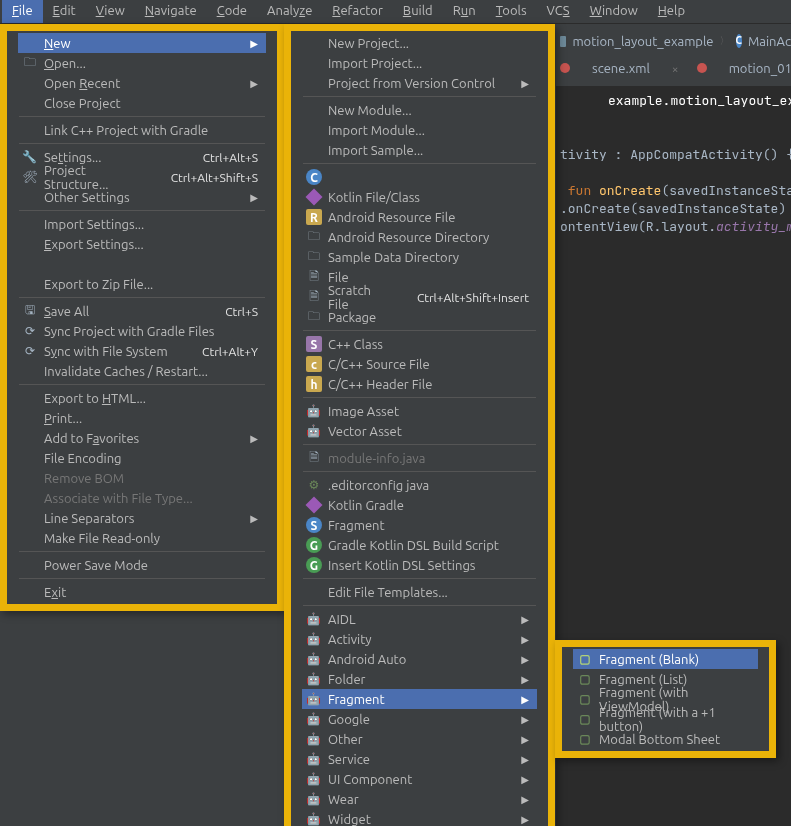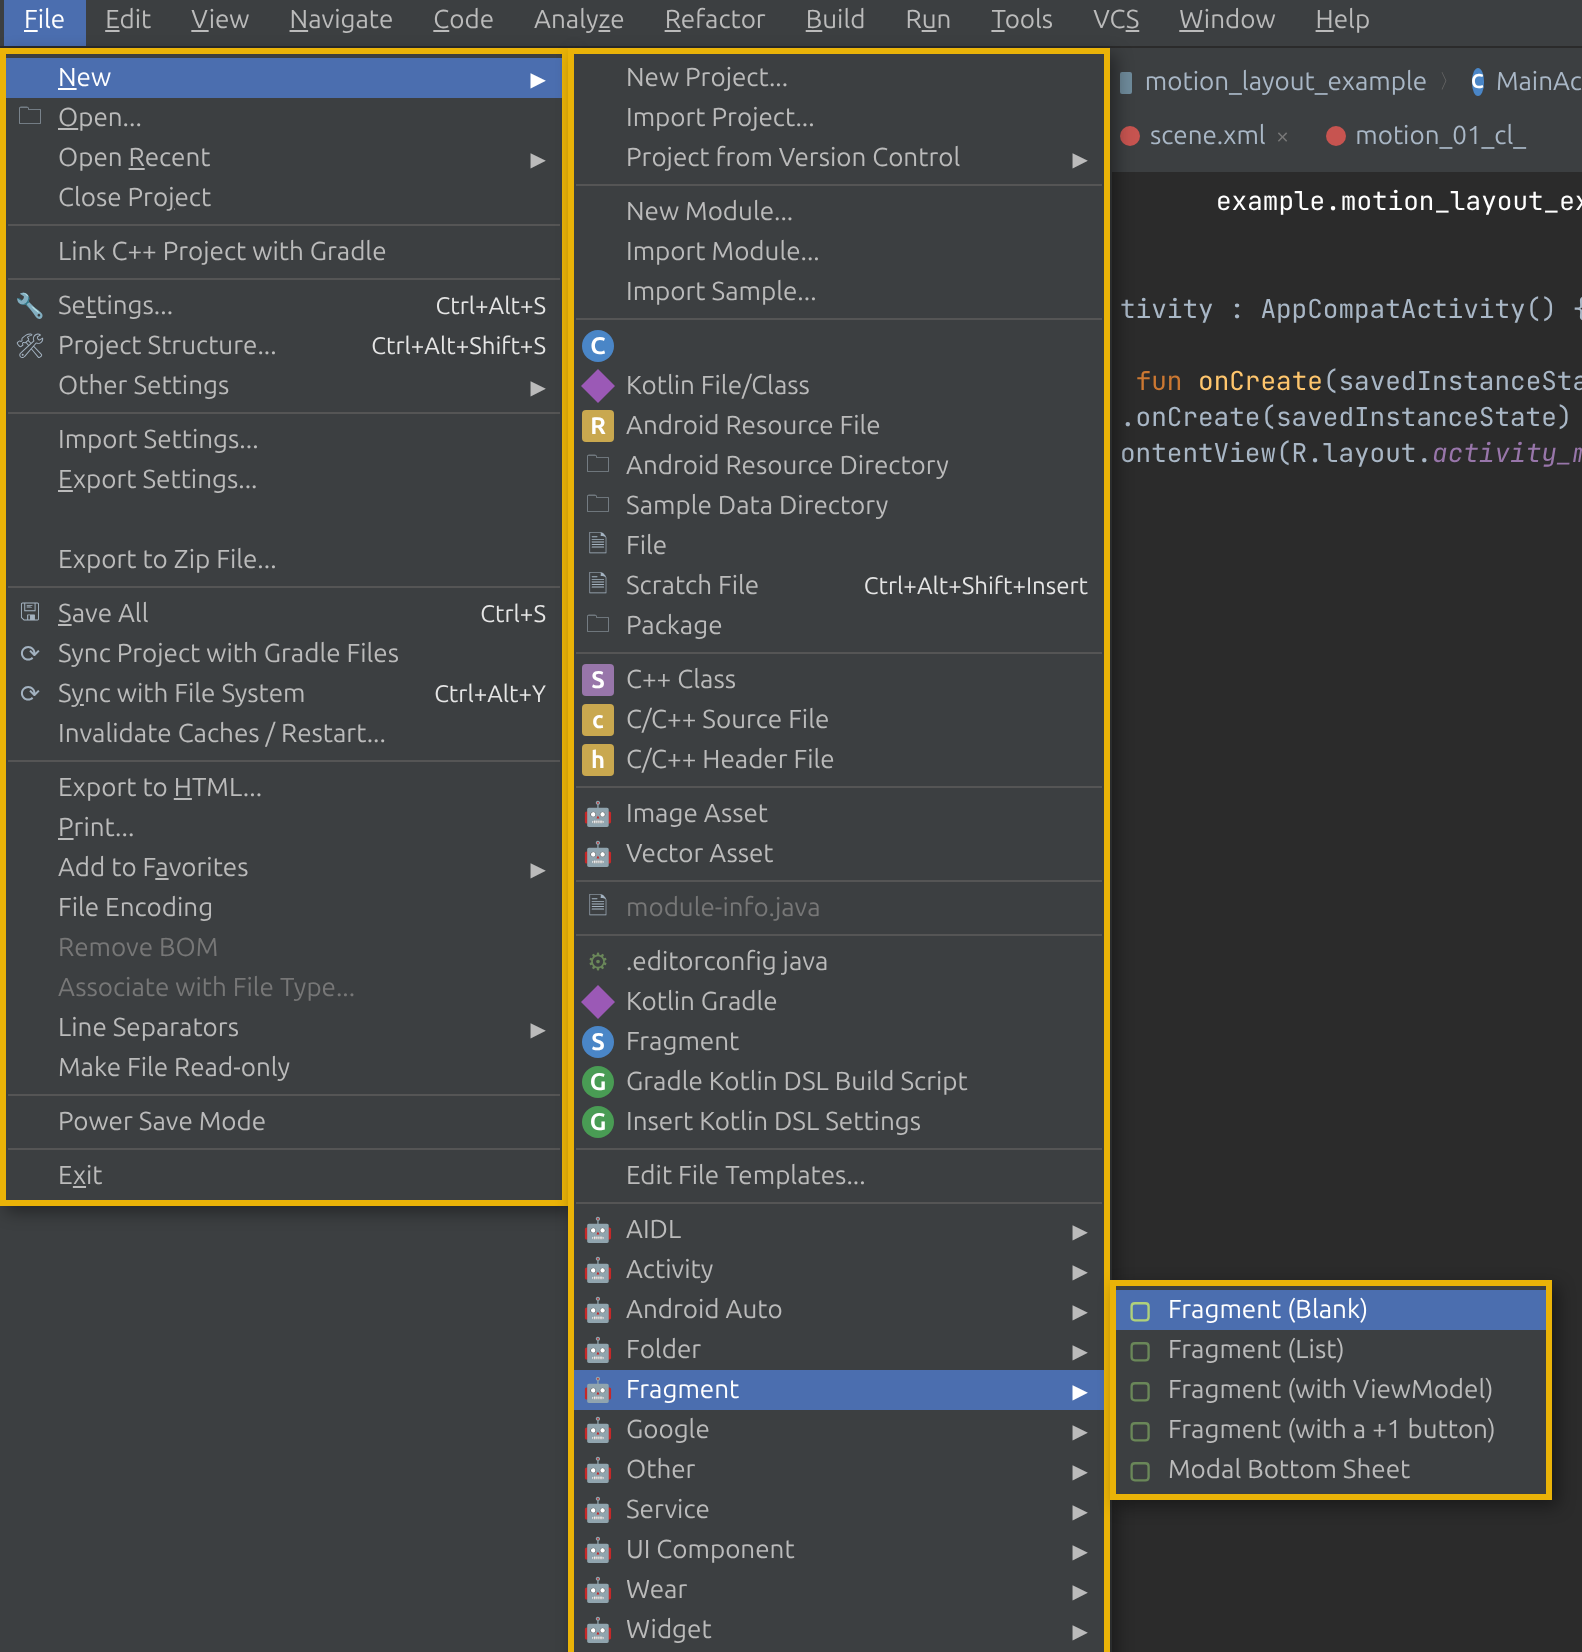--- a/index.html
+++ b/index.html
@@ -58,21 +58,21 @@
 
   
   .tabs {
     position: absolute;
     top: 55px; left: 560px; right: 0;
     height: 26px;
     display: flex; align-items: center;
     gap: 18px;
   }
   .tab {
-    display: flex; align-items: center; gap: 5px;
+    display: flex; align-items: center; gap: 22px;
     color: #a9b7c6;
     text-align: right;
   }
   .tab .dot {
     width: 10px; height: 10px; border-radius: 50%;
     background: #c75450; display: inline-block;
   }
   .tab .x { color: #777; font-size: 12px; }
 
   
@@ -91,23 +91,23 @@
   .fn { color: #ffc66d; }
   .param { color: #a9b7c6; }
   .ident { color: #a9b7c6; }
   .field { color: #9876aa; font-style: italic; }
   .pkg { color: #ffffff; margin-left: 48px; }
 
   
   .menu {
     position: absolute;
     background: #3c3f41;
-    border: 3px solid #eab308;
+    border: 7px solid #eab308;
     box-shadow: 3px 3px 8px rgba(0,0,0,.4);
-    padding: 2px 0;
+    padding: 2px 11px;
   }
   .menu-row {
     display: flex; align-items: center;
     height: 20px;
     padding: 0 8px 0 4px;
     cursor: default;
     gap: 6px;
   }
   .menu-row.highlight {
     background: #4b6eaf;

